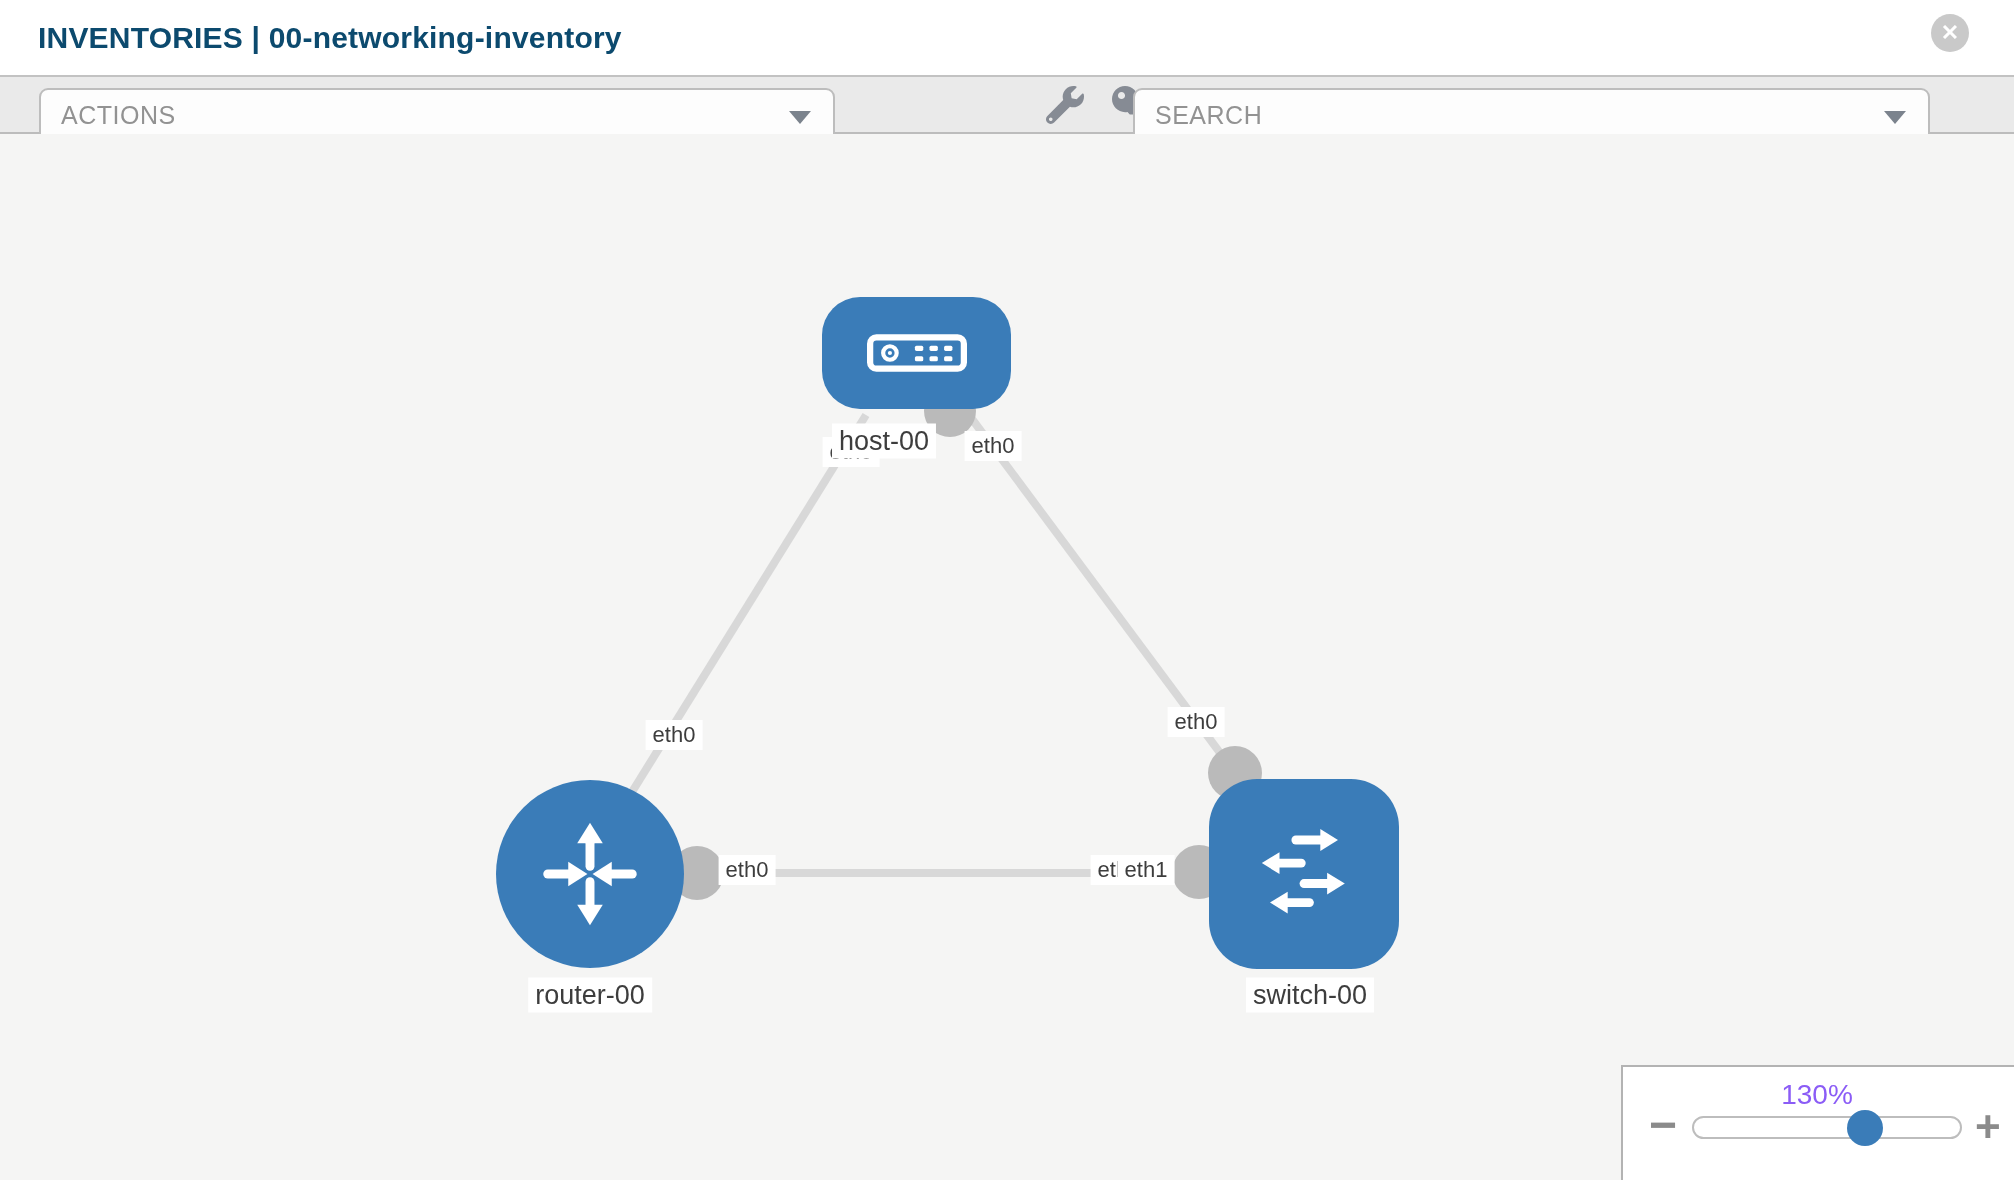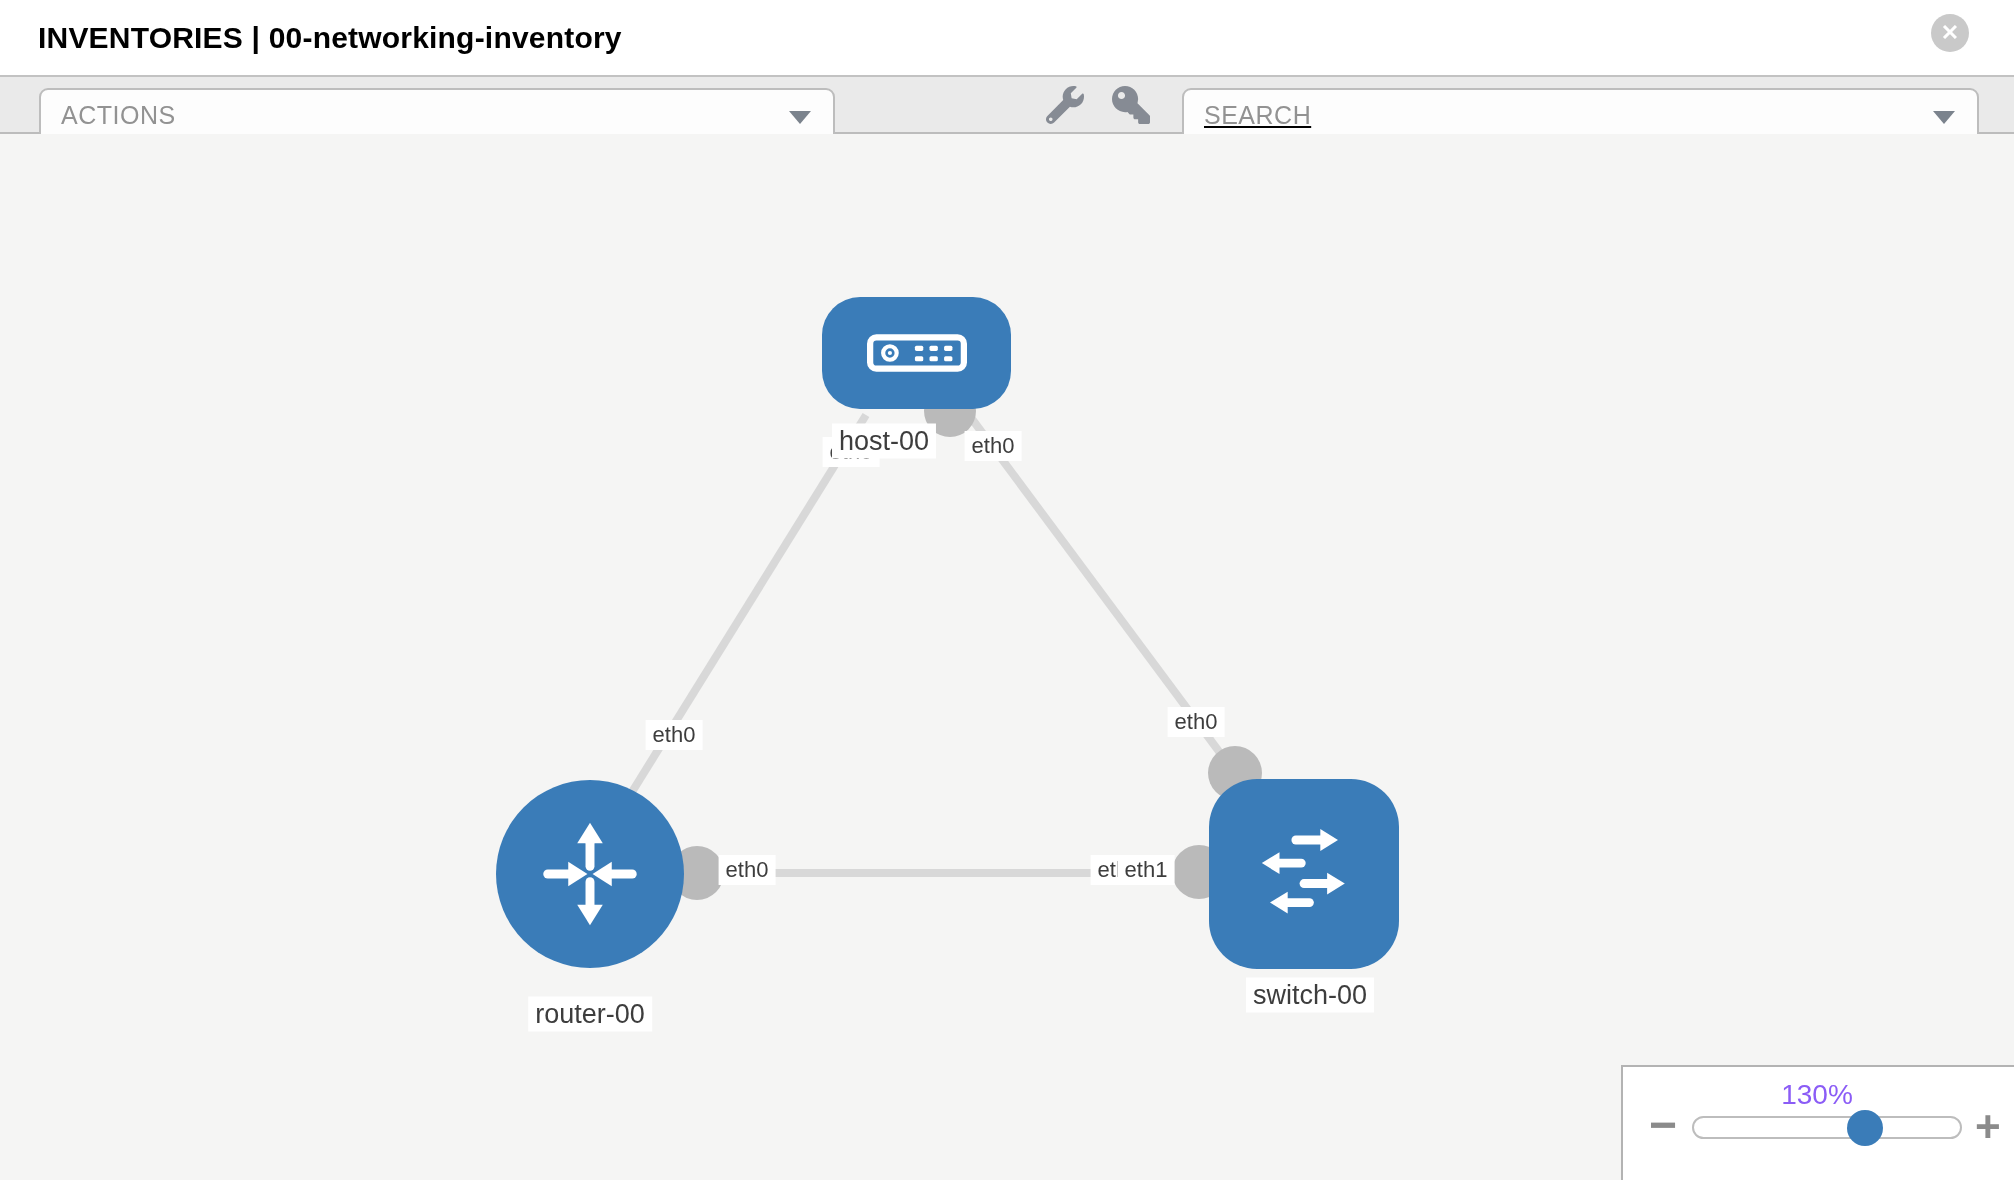--- a/index.html
+++ b/index.html
@@ -2,21 +2,21 @@
 <html><head>
 <meta charset="utf-8">
 <style>
   * { margin:0; padding:0; box-sizing:border-box; }
   html,body { width:2014px; height:1200px; overflow:hidden;
               font-family:"Liberation Sans", sans-serif; background:#fff; }
 
   
   .header { position:relative; width:2014px; height:75px; background:#ffffff; }
   .page-title { position:absolute; left:38px; top:50%; transform:translateY(-50%);
-                font-size:30px; font-weight:bold; color:#000000; letter-spacing:.2px;text-align:right; }
+                font-size:30px; font-weight:bold; color:#0c4a6e; letter-spacing:.2px;text-align:right; }
   .close-btn { position:absolute; right:45px; top:14px; width:38px; height:38px;
                border-radius:50%; background:#c9c9c9; color:#ffffff;
                display:flex; align-items:center; justify-content:center;
                font-size:22px; font-weight:900; cursor:pointer; }
 
   
   .toolbar { position:relative; width:2014px; height:59px; background:#eaeaea;
              border-top:2px solid #c2c2c2; border-bottom:2px solid #bcbcbc; }
   .combo { position:absolute; top:11px; height:55px; background:#fdfdfd;
            border:2px solid #bdbdbd; border-radius:9px; display:flex;
@@ -75,21 +75,21 @@
   </span>
 
   <span class="tool-icon" style="left:1112px;">
     <svg viewBox="0 0 512 512">
         <g transform="scale(-1,1) translate(-512,0)">
           <path d="M512 176.001C512 273.203 433.202 352 336 352c-11.22 0-22.19-1.062-32.827-3.069l-24.012 27.014A23.999 23.999 0 0 1 261.223 384H224v40c0 13.255-10.745 24-24 24h-40v40c0 13.255-10.745 24-24 24H24c-13.255 0-24-10.745-24-24v-78.059c0-6.365 2.529-12.47 7.029-16.971l161.802-161.802C166.885 213.874 160 195.665 160 176 160 78.798 238.797.001 335.999 0 433.488-.001 512 78.511 512 176.001zM336 128c0 26.51 21.49 48 48 48s48-21.49 48-48-21.49-48-48-48-48 21.49-48 48z"></path>
         </g>
       </svg>
   </span>
 
-  <div class="combo" style="left:1182px; width:797px;text-decoration:underline;">
+  <div class="combo" style="left:1133px; width:797px;">
     <span class="combo-label">SEARCH</span>
     <span class="caret-down"></span>
   </div>
 </div>
 
 <div class="canvas">
 
   <svg class="links-svg" width="2014" height="1046">
     <g stroke="#d8d8d8" stroke-width="8">
       <line x1="866" y1="281" x2="627" y2="666"></line>
@@ -156,21 +156,21 @@
 
   <span class="chip port-chip" style="left:851px;  top:318px;">eth0</span>
   <span class="chip port-chip" style="left:993px;  top:312px;">eth0</span>
   <span class="chip port-chip" style="left:674px;  top:601px;">eth0</span>
   <span class="chip port-chip" style="left:1196px; top:588px;">eth0</span>
   <span class="chip port-chip" style="left:747px;  top:736px;">eth0</span>
   <span class="chip port-chip" style="left:1119px; top:736px;">eth0</span>
   <span class="chip port-chip" style="left:1146px; top:736px; z-index:4;">eth1</span>
 
   <span class="chip name-chip" style="left:873px;  top:307px; z-index:4;margin-left:11px;">host-00</span>
-  <span class="chip name-chip" style="left:590px;  top:861px;margin-top:19px;">router-00</span>
+  <span class="chip name-chip" style="left:590px;  top:861px;">router-00</span>
   <span class="chip name-chip" style="left:1303px; top:861px;margin-left:7px;">switch-00</span>
 
   <div class="zoom-panel">
     <div class="zoom-level">130%</div>
     <span class="zoom-minus">−</span>
     <div class="zoom-track"></div>
     <div class="zoom-thumb"></div>
     <span class="zoom-plus">+</span>
   </div>
 

